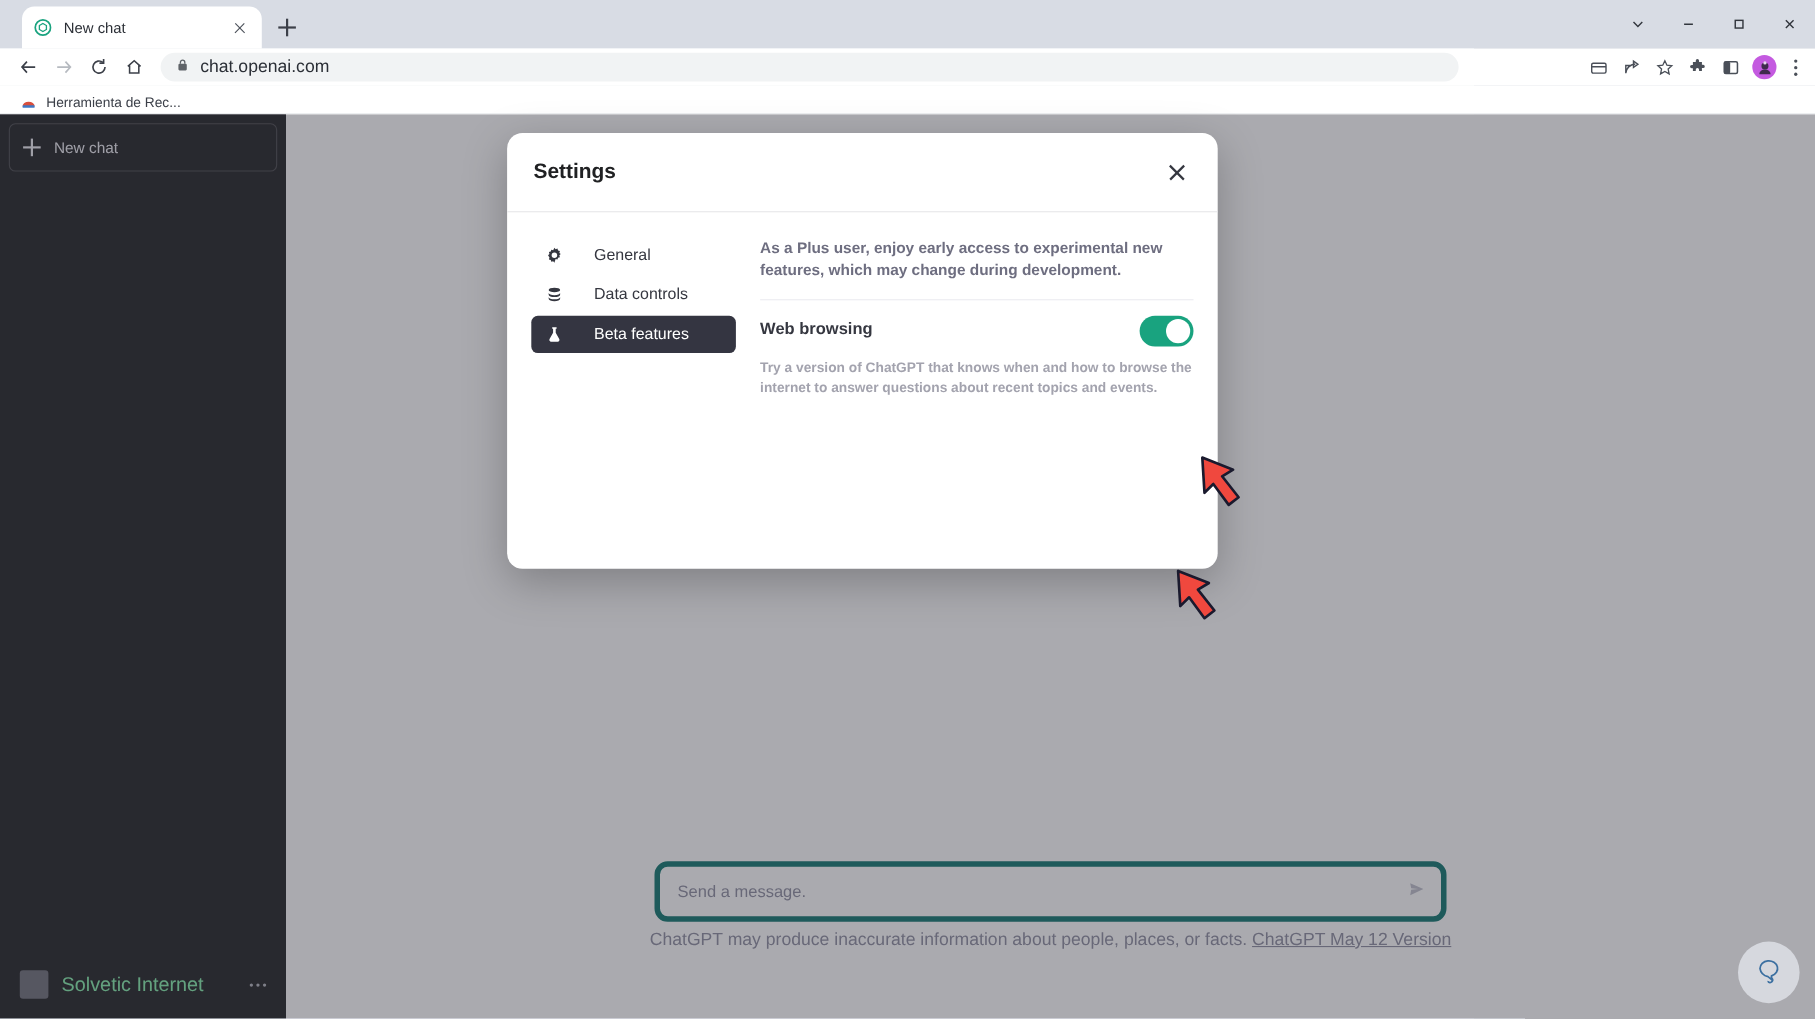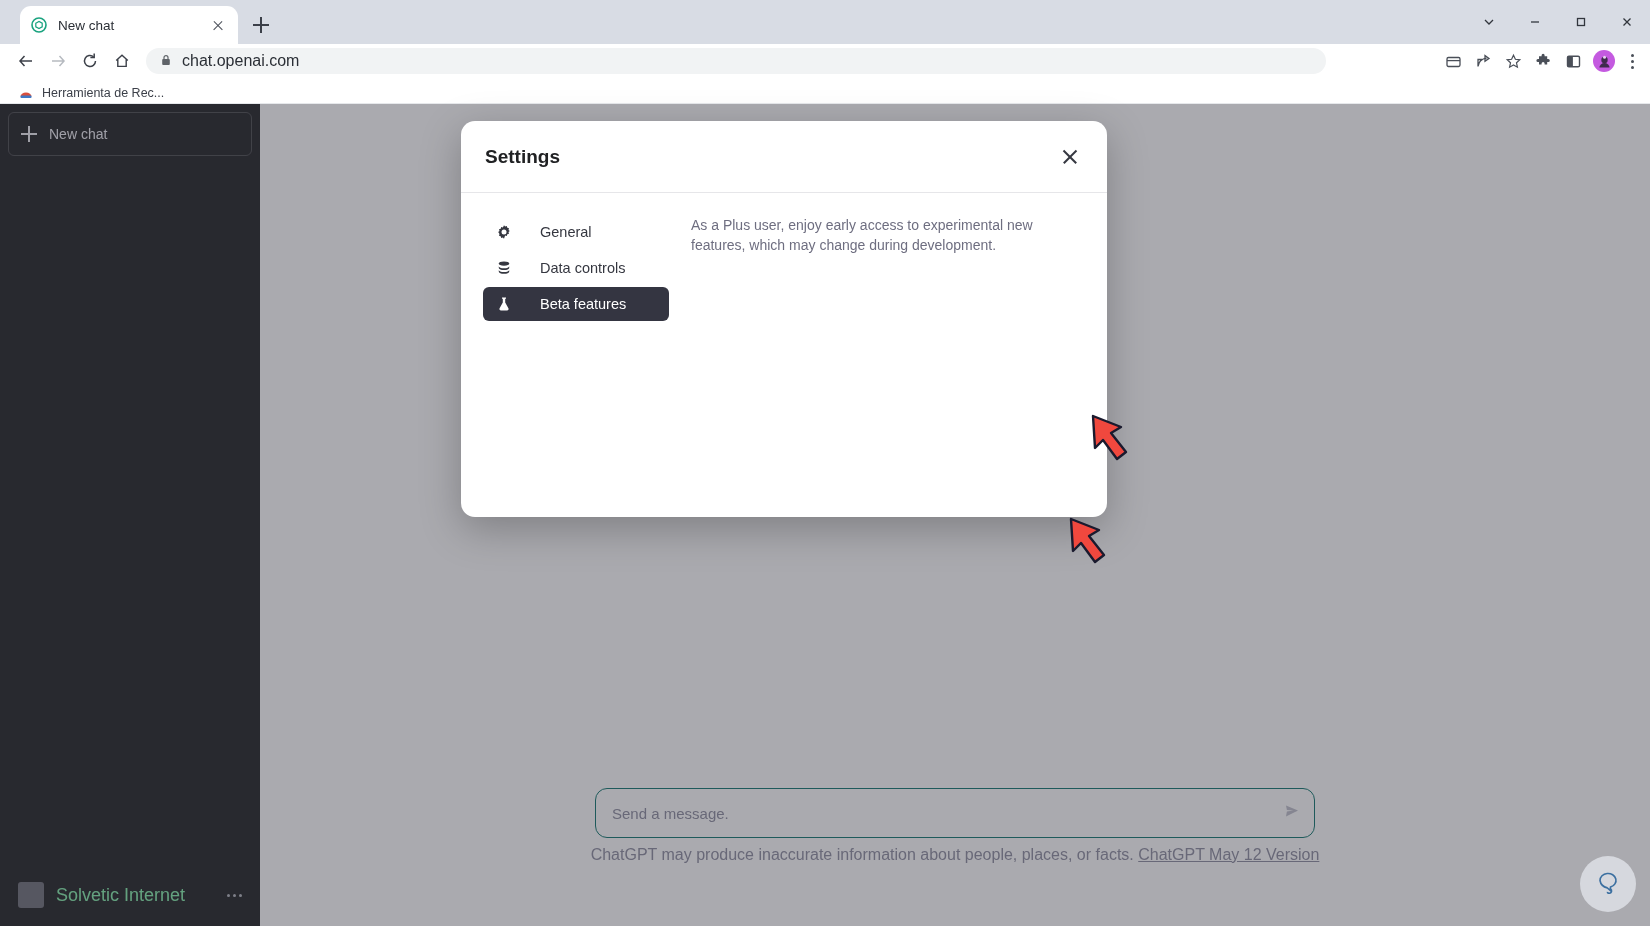--- a/index.html
+++ b/index.html
@@ -114,21 +114,21 @@
   .model-switch {
     position: absolute; left: 50%; transform: translateX(-50%); top: 22px;
     background: #f0f0f3; border-radius: 14px; height: 44px;
     display: flex; align-items: center; padding: 4px; gap: 4px;
   }
   .model-opt { display: flex; align-items: center; gap: 9px; padding: 7px 22px; border-radius: 11px; font-size: 15px; cursor: pointer; }
   .model-opt.active { background: #ffffff; color: #353740; }
   .model-opt.inactive { color: #8e8ea0; }
   .composer {
     position: absolute; left: 50%; transform: translateX(-50%); bottom: 88px;
-    width: 720px; min-height: 50px; border: 1px solid #0f766e; border-radius: 12px;
+    width: 720px; min-height: 50px; border: 5px solid #0f766e; border-radius: 12px;
     background: #fff; display: flex; align-items: center; padding: 14px 46px 14px 16px;
   }
   .composer-placeholder { font-size: 15px; color: #8e8ea0; }
   .send-icon { position: absolute; right: 14px; top: 50%; transform: translateY(-50%); }
   .footnote {
     position: absolute; left: 50%; transform: translateX(-50%); bottom: 62px;
     font-size: 16px; color: #8e8ea0; white-space: nowrap;
   }
   .footnote a { color: #8e8ea0; text-decoration: underline; }
 
@@ -160,21 +160,21 @@
   .modal-body { flex: 1; display: flex; padding: 22px 22px 22px 22px; }
   .modal-nav { width: 186px; flex: none; display: flex; flex-direction: column; gap: 2px; }
   .nav-item {
     height: 34px; display: flex; align-items: center; gap: 28px;
     padding: 0 12px; border-radius: 6px; cursor: pointer;
     font-size: 14.5px; color: #353740;
   }
   .nav-item.active { background: #343541; color: #ffffff; }
   .nav-ico { width: 17px; height: 17px; flex: none; display: flex; align-items: center; justify-content: center; }
 
-  .modal-content { flex: 1; padding-left: 22px; }
+  .modal-content { flex: 1; padding-left: 22px; font-weight: bold; }
   .intro { font-size: 14px; line-height: 1.45; color: #6e6e80; padding-bottom: 16px; }
   .setting-row {
     border-top: 1px solid #ececf1; padding: 14px 0 0 0;
   }
   .setting-head { display: flex; align-items: flex-start; }
   .setting-name { flex: 1; font-size: 15px; color: #353740; padding-top: 4px; }
   .setting-desc { font-size: 12.5px; line-height: 1.45; color: #a3a3ae; padding: 10px 0 14px 0; max-width: 400px; }
 
   .toggle {
     width: 49px; height: 28px; border-radius: 14px; background: #19a37f;
@@ -420,20 +420,29 @@
                 <path d="M6 1.6 h4 v1.2 h-0.8 v3.6 l3.2 5.8 a1.6 1.6 0 0 1 -1.4 2.4 H5 a1.6 1.6 0 0 1 -1.4 -2.4 l3.2 -5.8 V2.8 H6 z" fill="#ffffff"></path>
               </svg>
           </span>
           <span>Beta features</span>
         </div>
       </div>
 
       <div class="modal-content">
         <div class="intro">As a Plus user, enjoy early access to experimental new features, which may change during development.</div>
 
+        <div class="setting-row">
+          <div class="setting-head">
+            <span class="setting-name">Web browsing</span>
+            <span class="toggle">
+                <span class="knob"></span>
+              </span>
+          </div>
+          <div class="setting-desc">Try a version of ChatGPT that knows when and how to browse the internet to answer questions about recent topics and events.</div>
+        </div>
 
       </div>
     </div>
   </div>
 
   <div class="arrow arrow-1">
     <svg width="62" height="62" viewBox="0 0 62 62">
       <path d="M8 8 L36 19 L26 25 L41 44 L32 51 L18 32 L10 40 Z" fill="#f0483e" stroke="#1a1a2e" stroke-width="2.4" stroke-linejoin="round"></path>
     </svg>
   </div>

